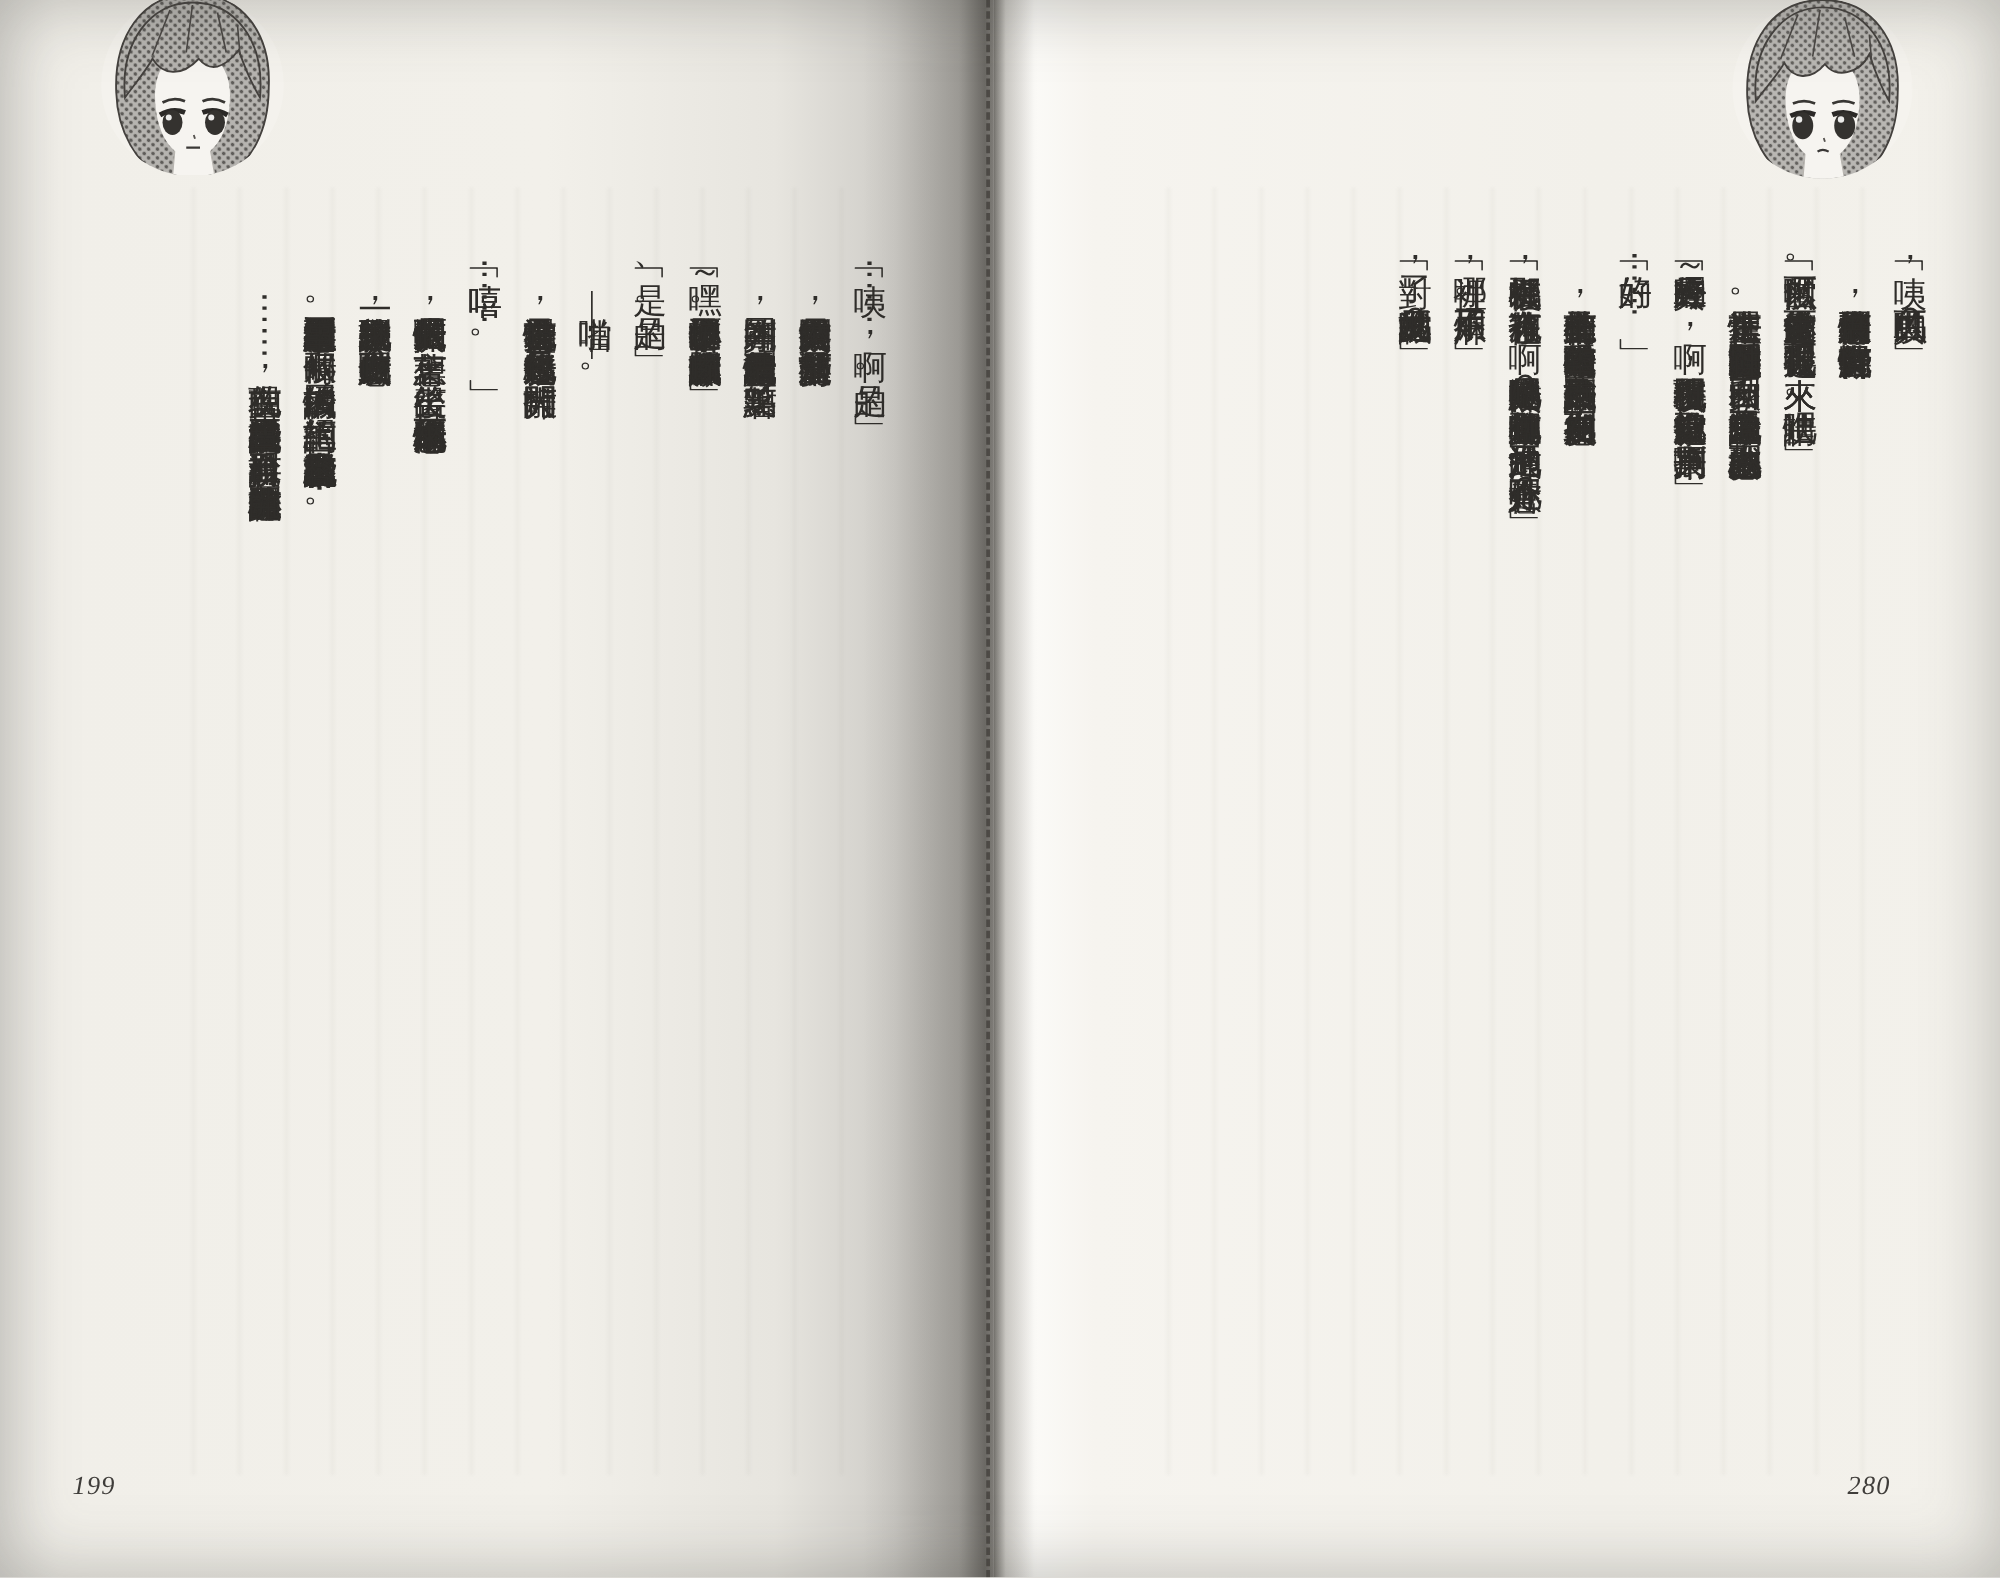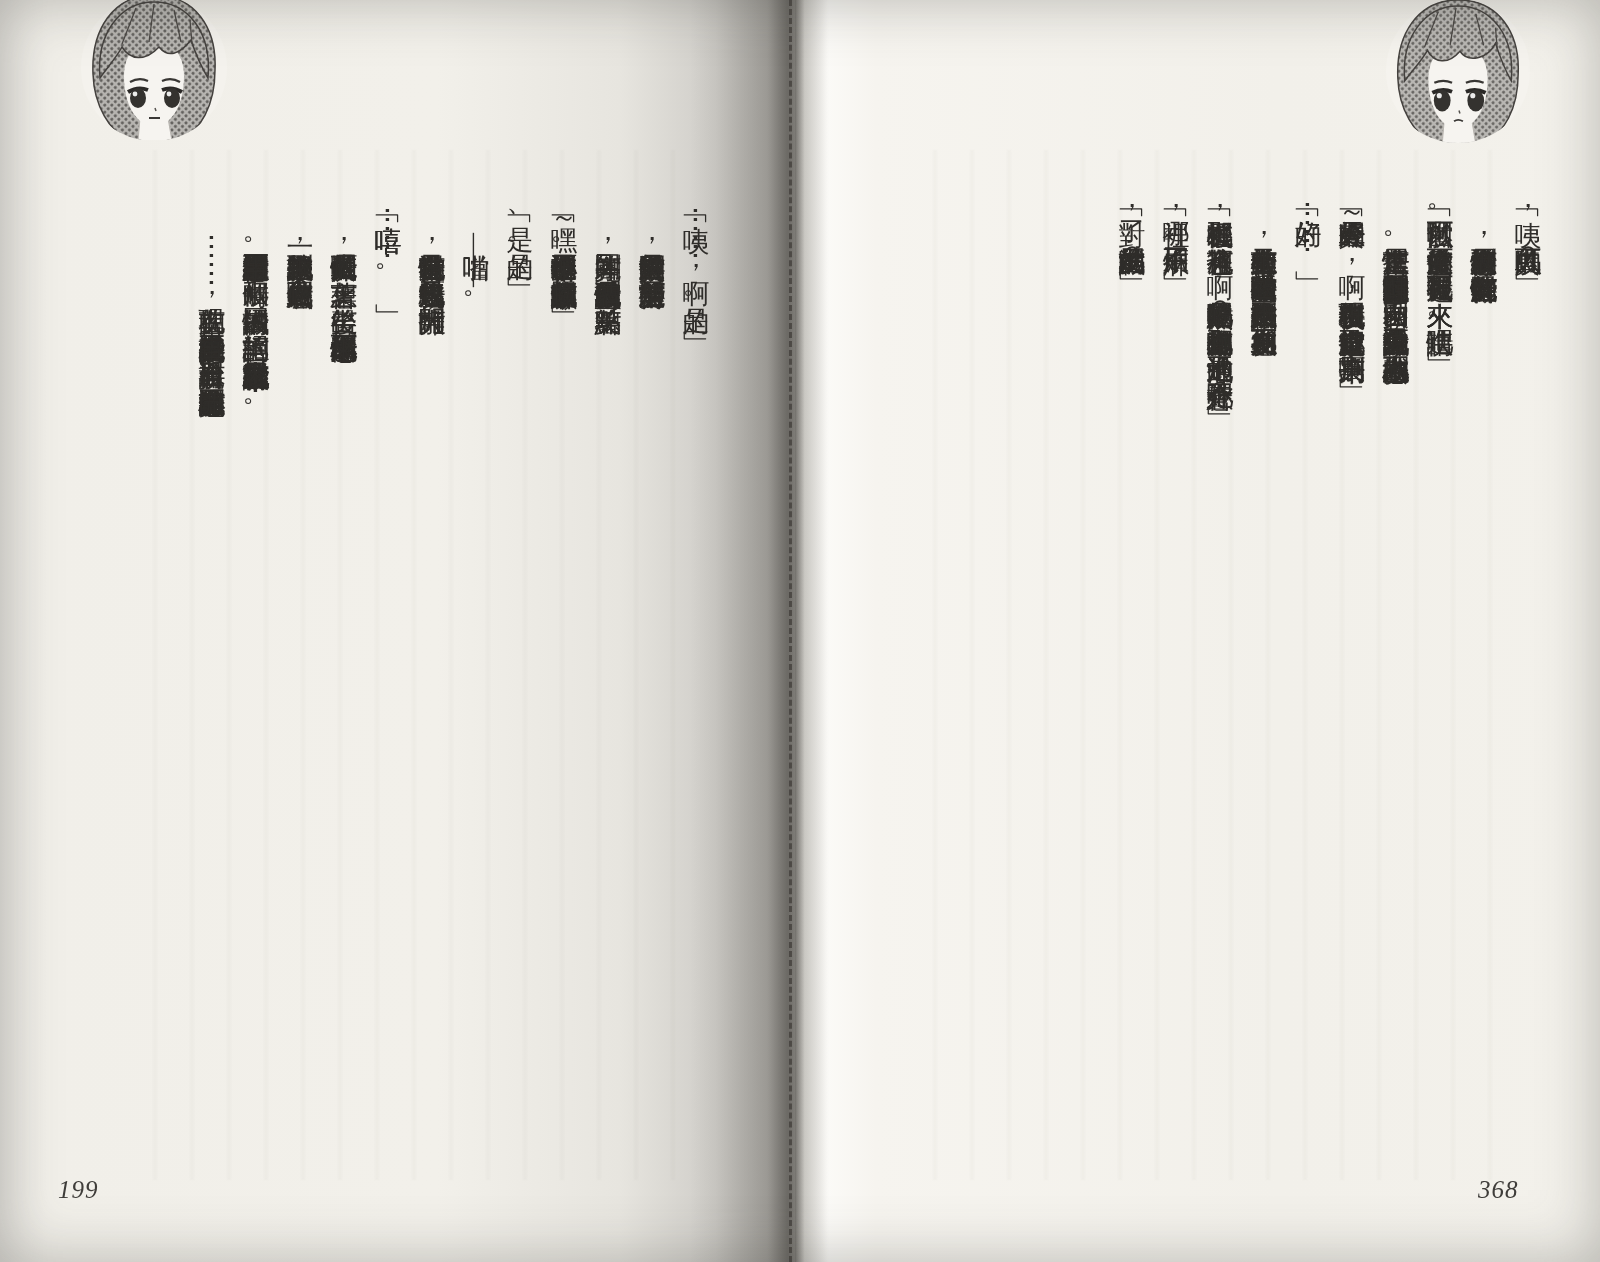--- a/index.html
+++ b/index.html
@@ -46,21 +46,21 @@
     font-size:27px;line-height:44px;
     color:#2f2d2a;
     text-align:start;
   }
   .page-text.left-block{left:56px;top:206px;width:662px;height:948px;}
   .page-text.right-block{left:888px;top:200px;width:662px;height:948px;}
   .page-text p{margin:0;padding:0;}
   .page-text p.indent{text-indent:1em;}
   
   .page-number{
-    position:absolute;font-style:italic;font-size:25px;color:#3f3d3a;
+    position:absolute;font-style:italic;font-size:21px;color:#3f3d3a;
     font-family:"Liberation Serif","DejaVu Serif",serif;letter-spacing:1px;
   }
   .page-number.n-left{left:58px;top:1176px;}
   .page-number.n-right{left:1478px;top:1176px;}
   
   .portrait{position:absolute;}
   .portrait.p-left{left:80px;top:-8px;}
   .portrait.p-right{left:1385px;top:-2px;}
 </style>
 </head>
@@ -162,16 +162,16 @@
       <p class="indent">言葉怯怯走進屋裡。稱不上寬敞的玄關旁散落好幾雙運動鞋與涼鞋，和自己家不同，誠的家更多了分生活化的味道，教人不由自主地感到安心。</p>
       <p>「今天真的好冷喔～。啊，我現在得出門去值夜班，妳就把這裡當做自己家，千萬別拘束啊。」</p>
       <p>「好的⋯⋯」</p>
       <p class="indent">言葉坐在客廳的椅子上，睜著骨碌碌的大眼睛左右張望。雖然誠的媽媽要自己別拘束，卻反而感到更加不自在。</p>
       <p>「暖氣機在那裡，冰箱裡也有茶。啊，還是喝點熱的比較好吧？那邊的棚架上有咖啡包，不過是沖泡式的，妳不會介意吧？」</p>
       <p>「哪裡，不用麻煩了。」</p>
       <p>「對了，妳是誠的女朋友嗎？」</p>
     </div>
 
   <div class="page-number n-left">199</div>
-  <div class="page-number n-right">368</div>
+  <div class="page-number n-right">280</div>
 
   <div class="vignette"></div>
 </div>
 
 </body></html>

